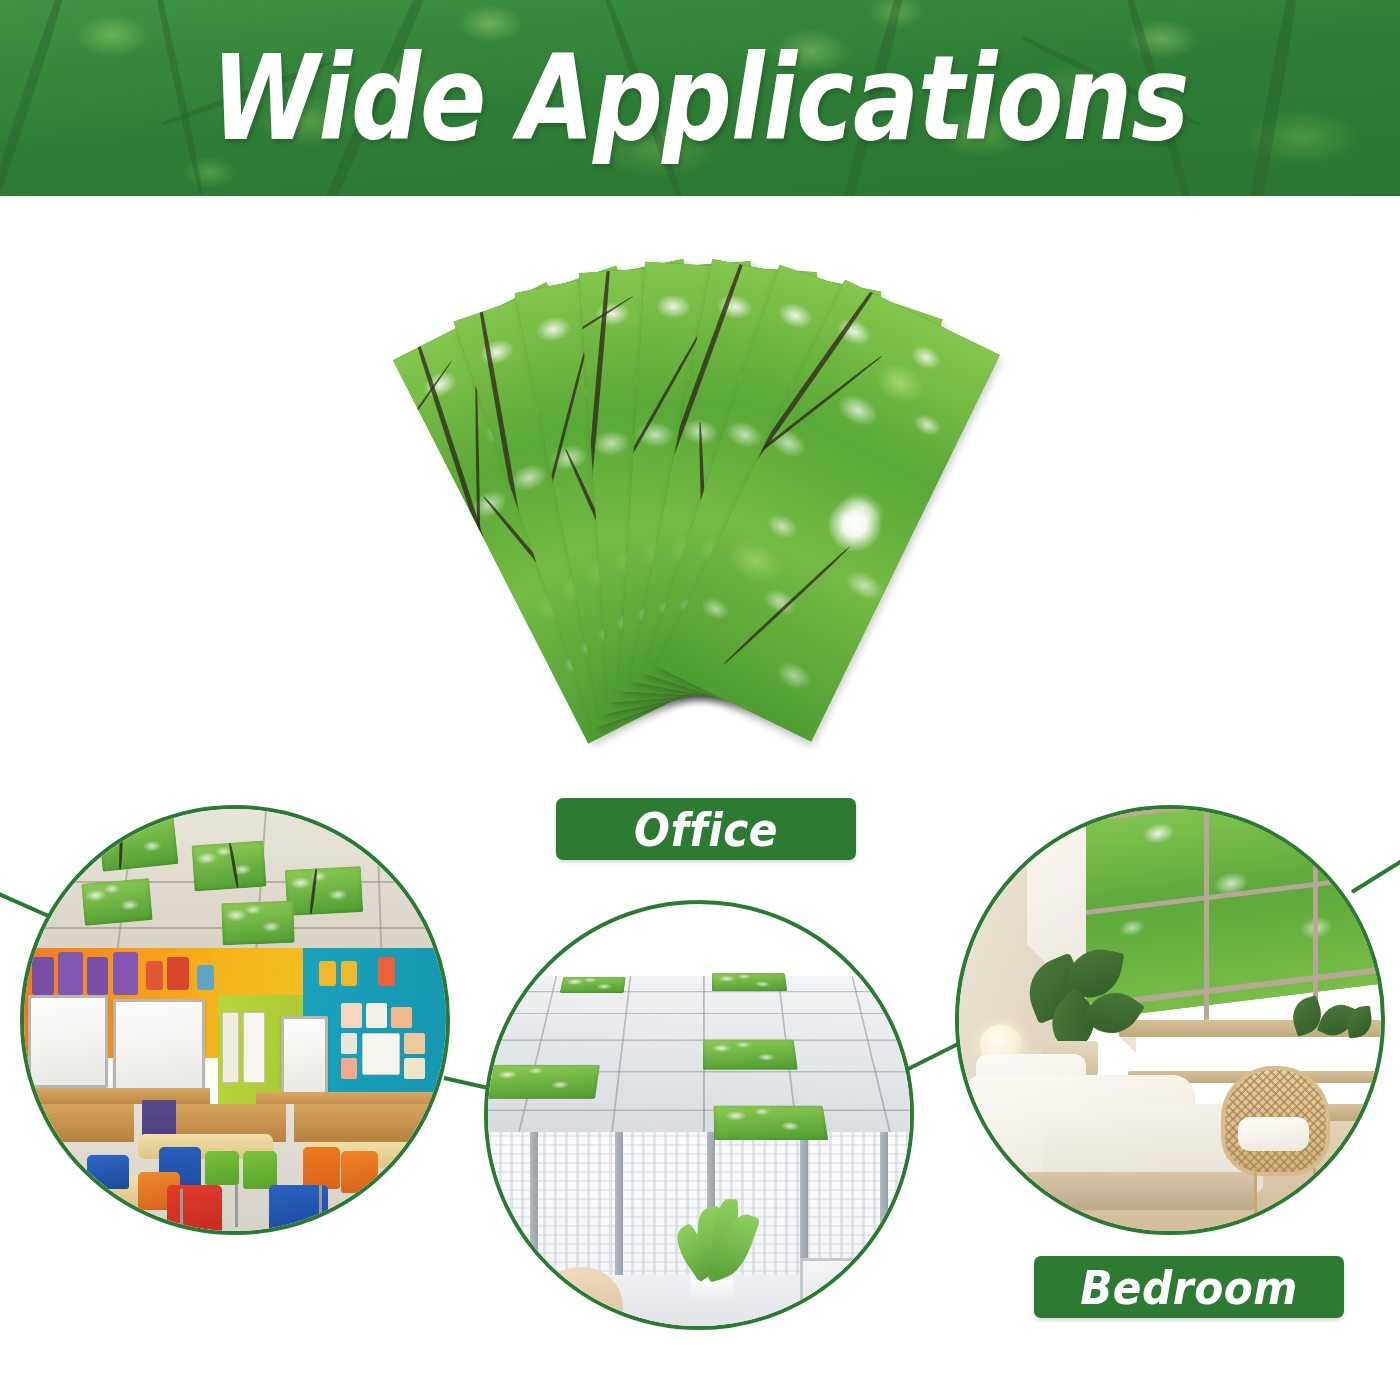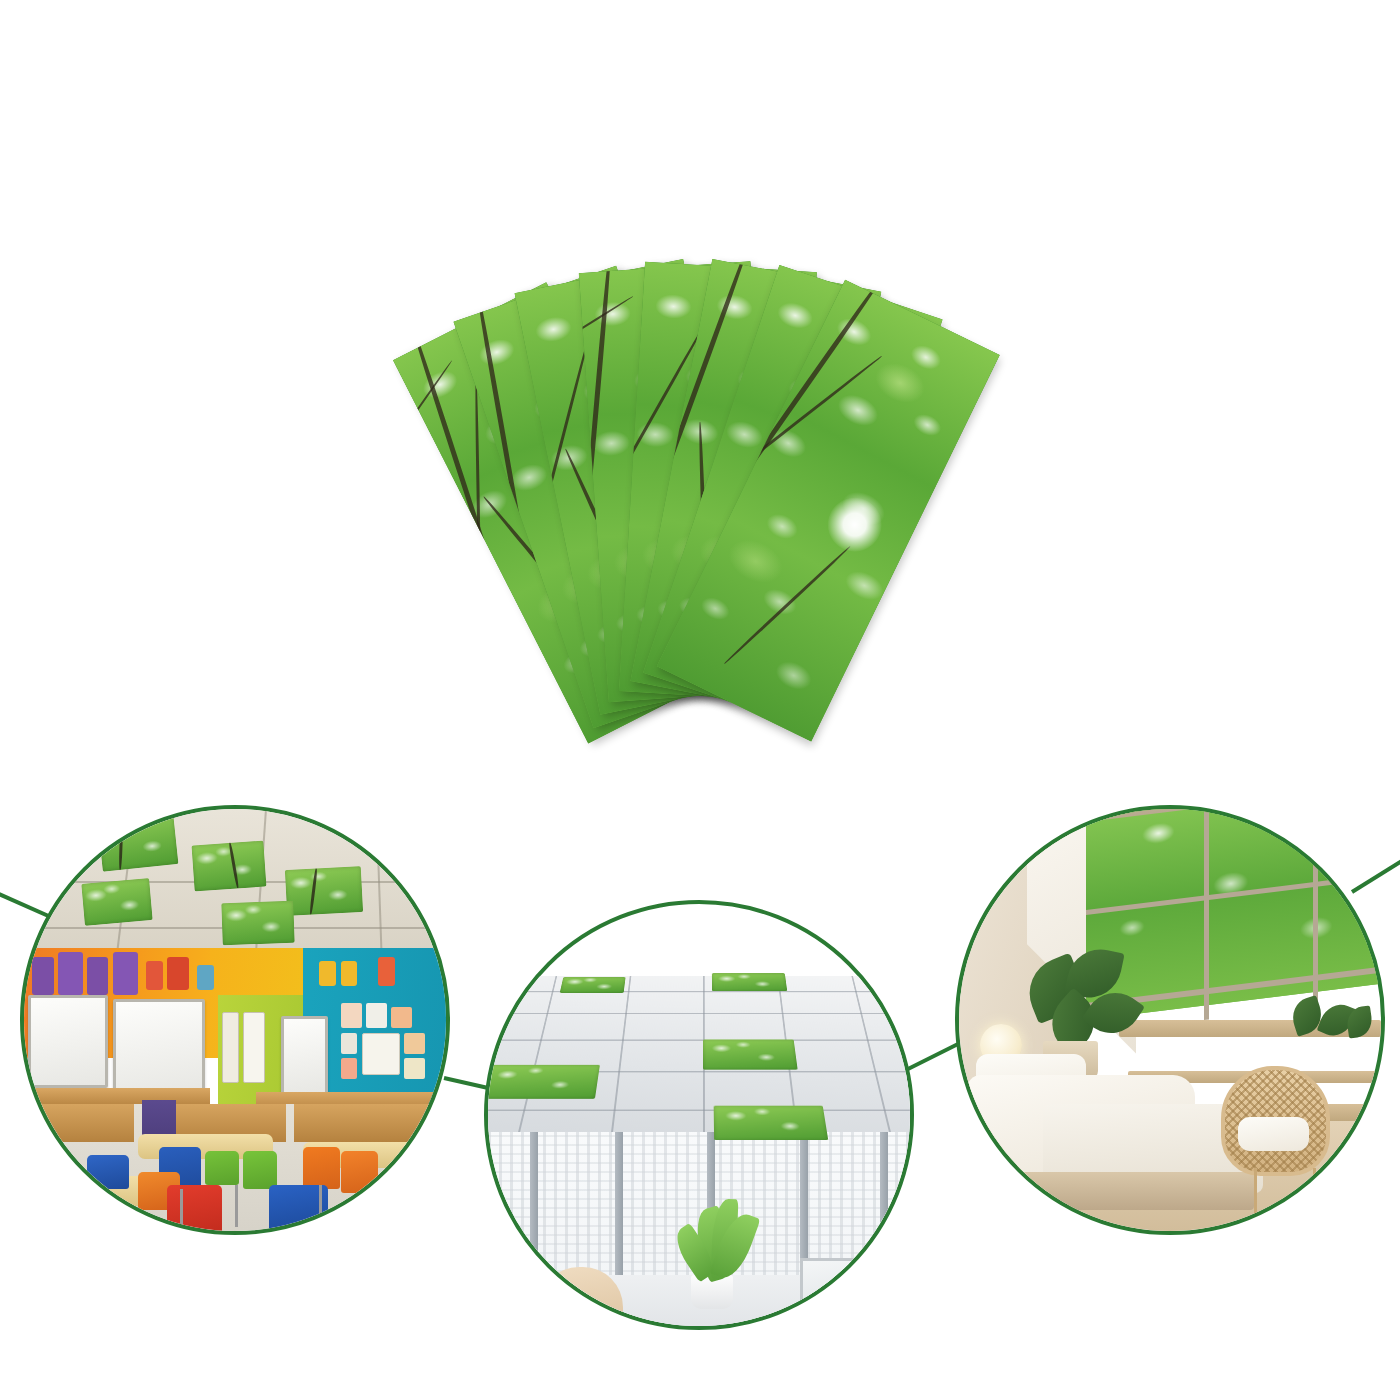--- a/index.html
+++ b/index.html
@@ -249,20 +249,33 @@
   }
   .badge-office  { left:556px;  top:798px;  width:300px; height:62px; font-size:47px; }
   .badge-school  { left:56px;   top:1256px; width:258px; height:62px; font-size:47px; }
   .badge-bedroom { left:1034px; top:1256px; width:310px; height:62px; font-size:47px; }
 </style>
 </head>
 <body>
 
 <div class="page">
 
+  <div class="banner">
+    <div class="banner-tex"></div>
+    <div class="branch b1"></div>
+    <div class="branch b2"></div>
+    <div class="branch b3"></div>
+    <div class="branch b4"></div>
+    <div class="branch b5"></div>
+    <div class="branch b6"></div>
+    <div class="branch b7"></div>
+    <div class="branch b8"></div>
+    <div class="branch b9"></div>
+    <div class="banner-title">Wide Applications</div>
+  </div>
 
   <div class="fan">
 
     <div class="panel" style="transform:rotate(-27deg);">
       <div class="panel-img"></div>
       <div class="twig t1"></div>
         <div class="twig t2"></div>
         <div class="twig t3"></div>
       <div class="twig t6"></div>
         <div class="twig t8"></div>
@@ -493,14 +506,16 @@
         <div class="chair-leg" style="left:84%; top:85%; height:10%; background:#c9a977;"></div>
 
         <div class="bed-plant-leaf" style="left:79%; top:45%; width:7%; height:8%; transform:rotate(-18deg);"></div>
         <div class="bed-plant-leaf" style="left:86%; top:46%; width:7%; height:8%; transform:rotate(22deg);"></div>
         <div class="bed-plant-leaf" style="left:92%; top:47%; width:6%; height:7%; transform:rotate(-8deg);"></div>
       </div>
     </div>
 
   </div>
 
+  <div class="badge badge-office">Office</div>
+  <div class="badge badge-bedroom">Bedroom</div>
 
 </div>
 
 </body></html>

